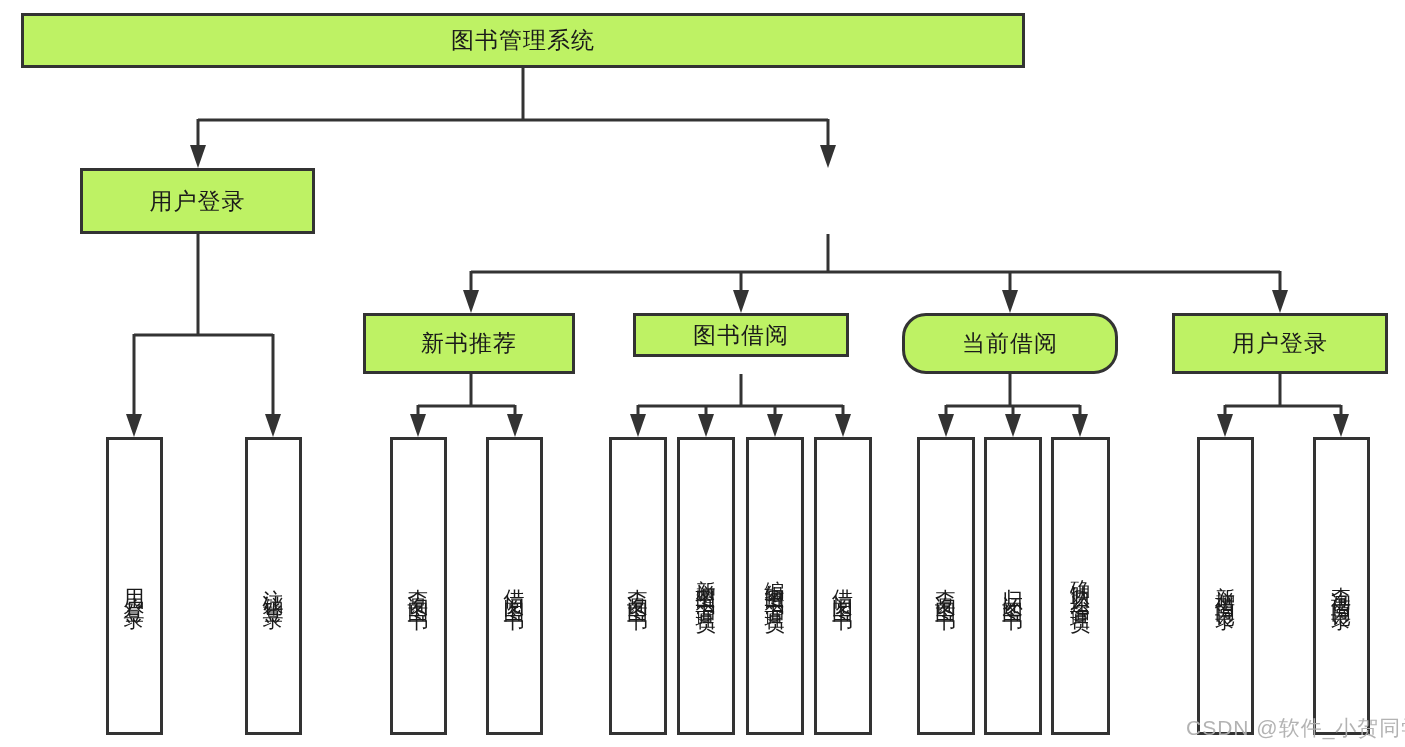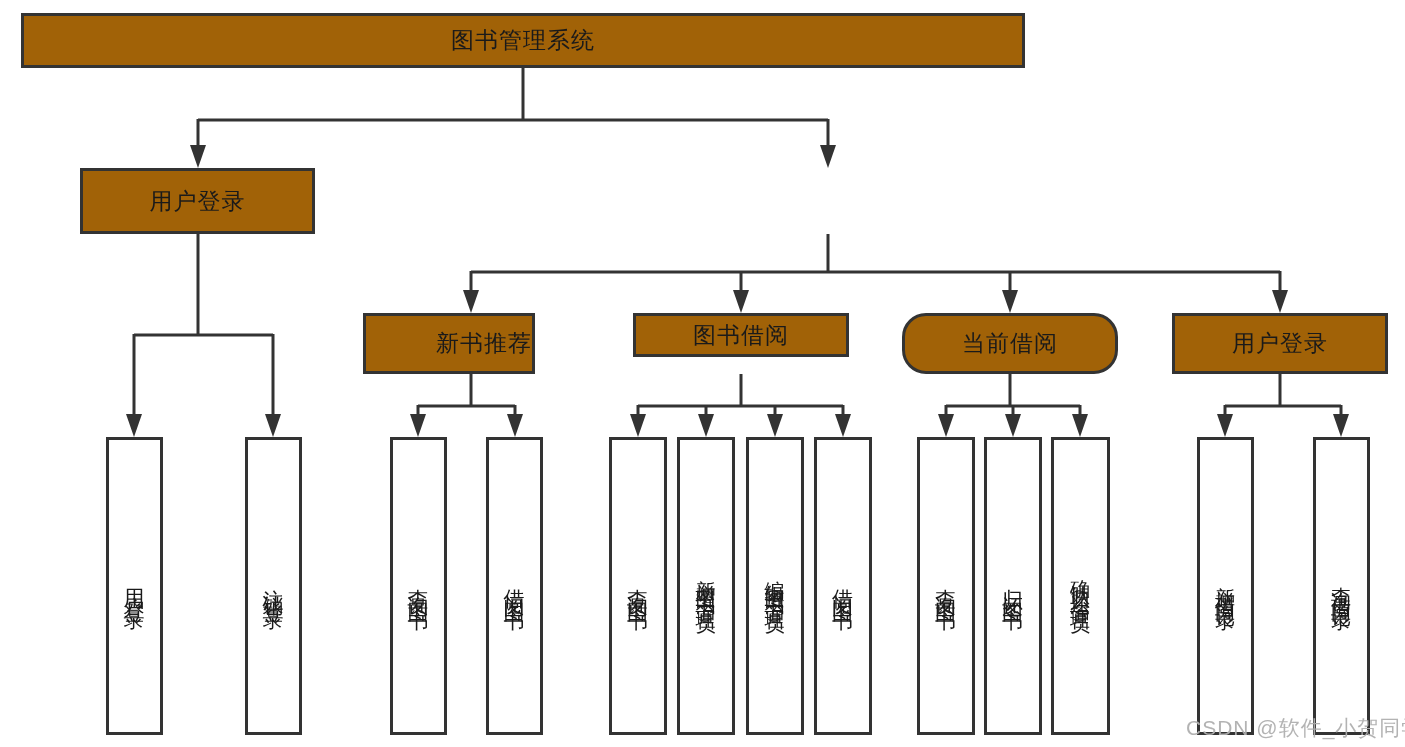--- a/index.html
+++ b/index.html
@@ -7,21 +7,21 @@
     position:relative;
     width:1405px;height:747px;
     background:#ffffff;
     font-family:"Liberation Sans","DejaVu Sans",sans-serif;
     overflow:hidden;
   }
   #edges{position:absolute;left:0;top:0;z-index:1;}
   .hbox{
     position:absolute;
     box-sizing:border-box;
-    background:#a16207;
+    background:#bef264;
     border:3px solid #333333;
     display:flex;align-items:center;justify-content:center;
     z-index:2;
   }
   .hbox .lbl{
     color:#1a1a1a;
     font-size:23px;
     letter-spacing:1px;
     white-space:nowrap;
   }
@@ -125,21 +125,21 @@
   </svg>
 
   <div class="hbox" style="left:21px;top:13px;width:1004px;height:55px;">
     <span class="lbl">图书管理系统</span>
   </div>
 
   <div class="hbox" style="left:80px;top:168px;width:235px;height:66px;">
     <span class="lbl">用户登录</span>
   </div>
 
-  <div class="hbox" style="left:363px;top:313px;width:172px;height:61px;justify-content:flex-end;">
+  <div class="hbox" style="left:363px;top:313px;width:212px;height:61px;">
     <span class="lbl">新书推荐</span>
   </div>
   <div class="hbox" style="left:633px;top:313px;width:216px;height:44px;">
     <span class="lbl">图书借阅</span>
   </div>
   <div class="hbox" style="left:902px;top:313px;width:216px;height:61px;border-radius:24px;">
     <span class="lbl">当前借阅</span>
   </div>
   <div class="hbox" style="left:1172px;top:313px;width:216px;height:61px;">
     <span class="lbl">用户登录</span>

